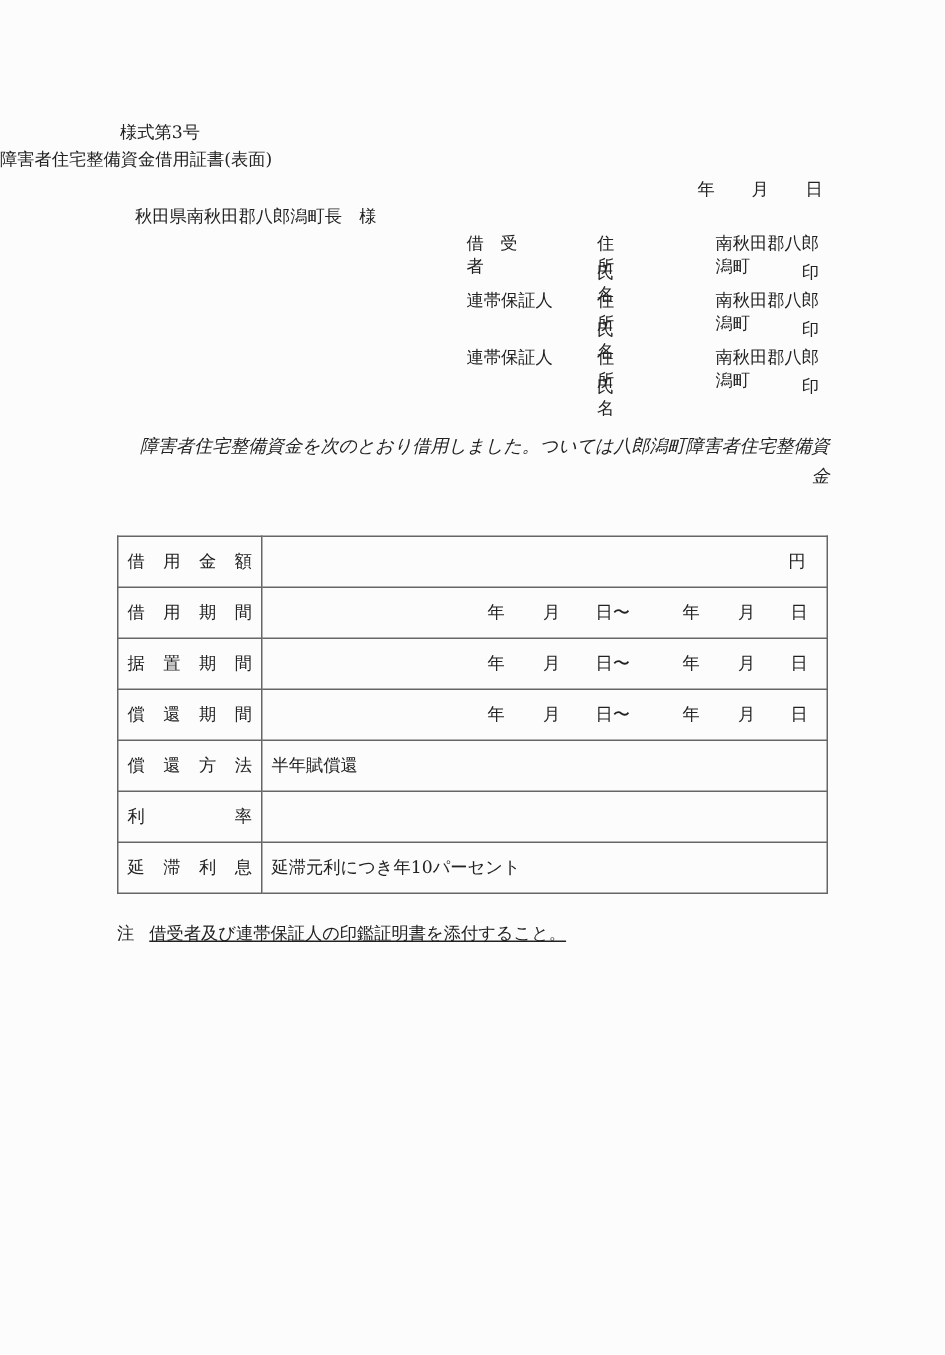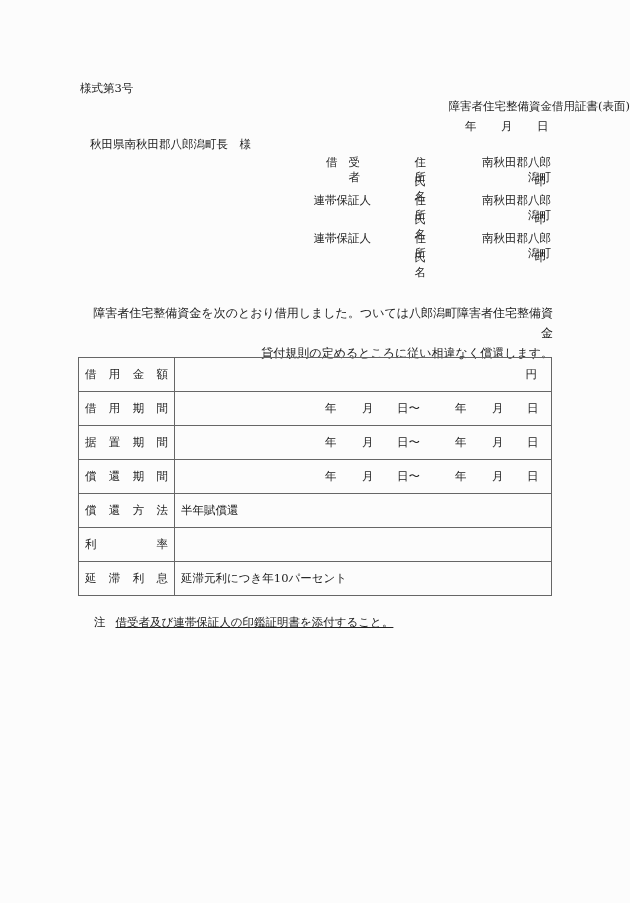--- a/index.html
+++ b/index.html
@@ -3,46 +3,46 @@
 <meta charset="utf-8">
 <style>
   html, body { margin: 0; padding: 0; background: #fcfcfc; }
   body {
     width: 630px; height: 903px; position: relative; overflow: hidden;
     font-family: "DejaVu Serif", "Liberation Serif", serif;
     color: #222; font-size: 11.5px;
   }
   .abs { position: absolute; white-space: nowrap; text-align: right; }
   .form-no { left: 80px; top: 81px; }
-  .title { left: 0; width: 630px; text-align: right; top: 99px; }
+  .title { left: 0; width: 630px; text-align: left; top: 99px; }
   .date { top: 119px; }
   .addressee { left: 90px; top: 137px; }
-  .party-row { position: absolute; left: 311px; width: 240px; height: 18px; text-align: right; }
+  .party-row { position: absolute; left: 311px; width: 240px; height: 18px; }
   .party-role { position: absolute; left: 0; top: 0; width: 60px; }
   .party-label { position: absolute; left: 87px; top: 0; width: 40px; }
   .party-value { position: absolute; left: 118px; top: 0; margin-left: 48px; }
   .party-seal { position: absolute; right: 5px; top: 0; }
   .spaced-3 { letter-spacing: 11px; }
   .spaced-2 { letter-spacing: 12px; }
-  .body-text { left: 78px; top: 303px; width: 475px; line-height: 20px; white-space: normal; font-size: 12px; }
+  .body-text { left: 78px; top: 287px; width: 475px; line-height: 20px; white-space: normal; font-size: 12px; font-style: italic; }
   .body-text p { margin: 0; }
   .indent { text-indent: 12px; }
   table.loan {
     position: absolute; left: 78px; top: 357px; width: 474px;
     border-collapse: collapse; table-layout: fixed;
   }
   table.loan td {
     border: 1px solid #666; height: 33px; padding: 0 6px; vertical-align: middle;
   }
   td.lbl { width: 83px; }
   .lbl-inner { display: flex; justify-content: space-between; }
   .val-right { text-align: right; }
   .date-range { position: relative; height: 16px; }
   .date-range span { position: absolute; top: 0; }
-  .note { left: 78px; top: 615px; margin-left: 16px; }
+  .note { left: 78px; top: 615px; }
   .note-body { text-decoration: underline; margin-left: 10px; }
 </style>
 </head>
 <body>
 
 <div class="abs form-no">様式第3号</div>
 <div class="abs title">障害者住宅整備資金借用証書(表面)</div>
 
 <span class="abs date" style="left:465px">年</span>
 <span class="abs date" style="left:501px">月</span>
@@ -75,21 +75,20 @@
   <span class="party-label spaced-2">住所</span>
   <span class="party-value">南秋田郡八郎潟町</span>
 </div>
 <div class="party-row" style="top:250px">
   <span class="party-label spaced-2">氏名</span>
   <span class="party-seal">印</span>
 </div>
 
 <div class="abs body-text">
   <p class="indent">障害者住宅整備資金を次のとおり借用しました。ついては八郎潟町障害者住宅整備資金</p>
-  <p>貸付規則の定めるところに従い相違なく償還します。</p>
 </div>
 
 <table class="loan">
   <tbody>
       <tr>
     <td class="lbl">
           <div class="lbl-inner">
       <span>借</span>
             <span>用</span>
             <span>金</span>

